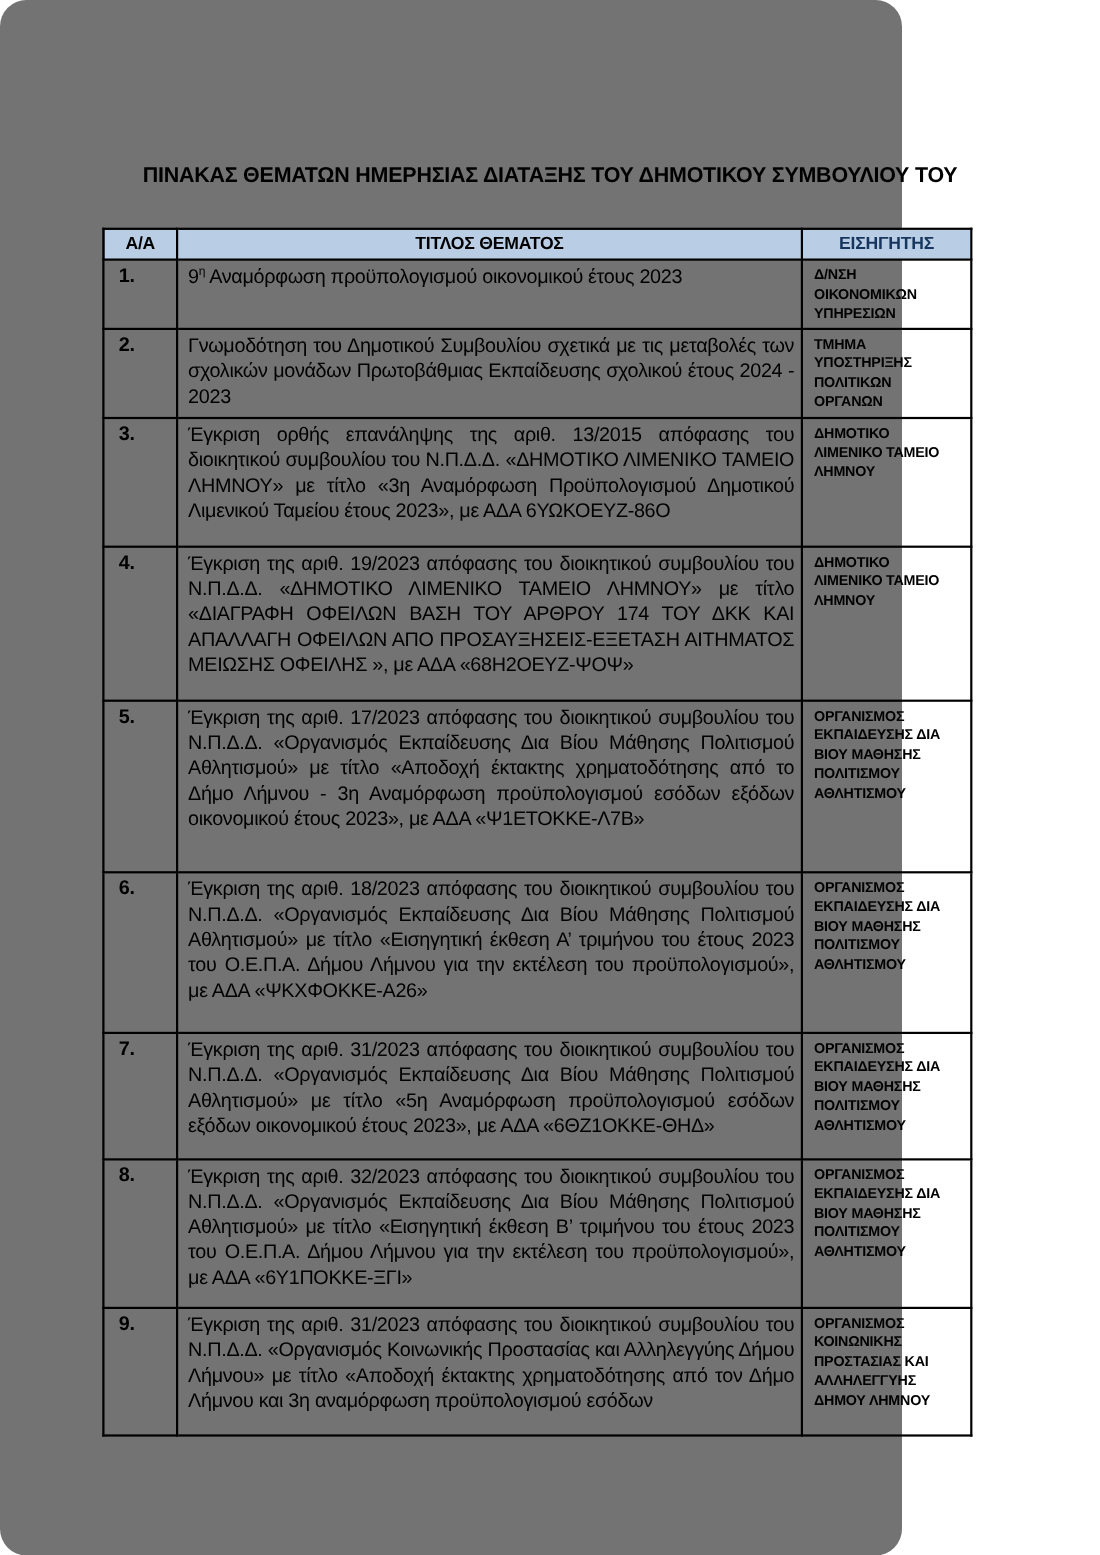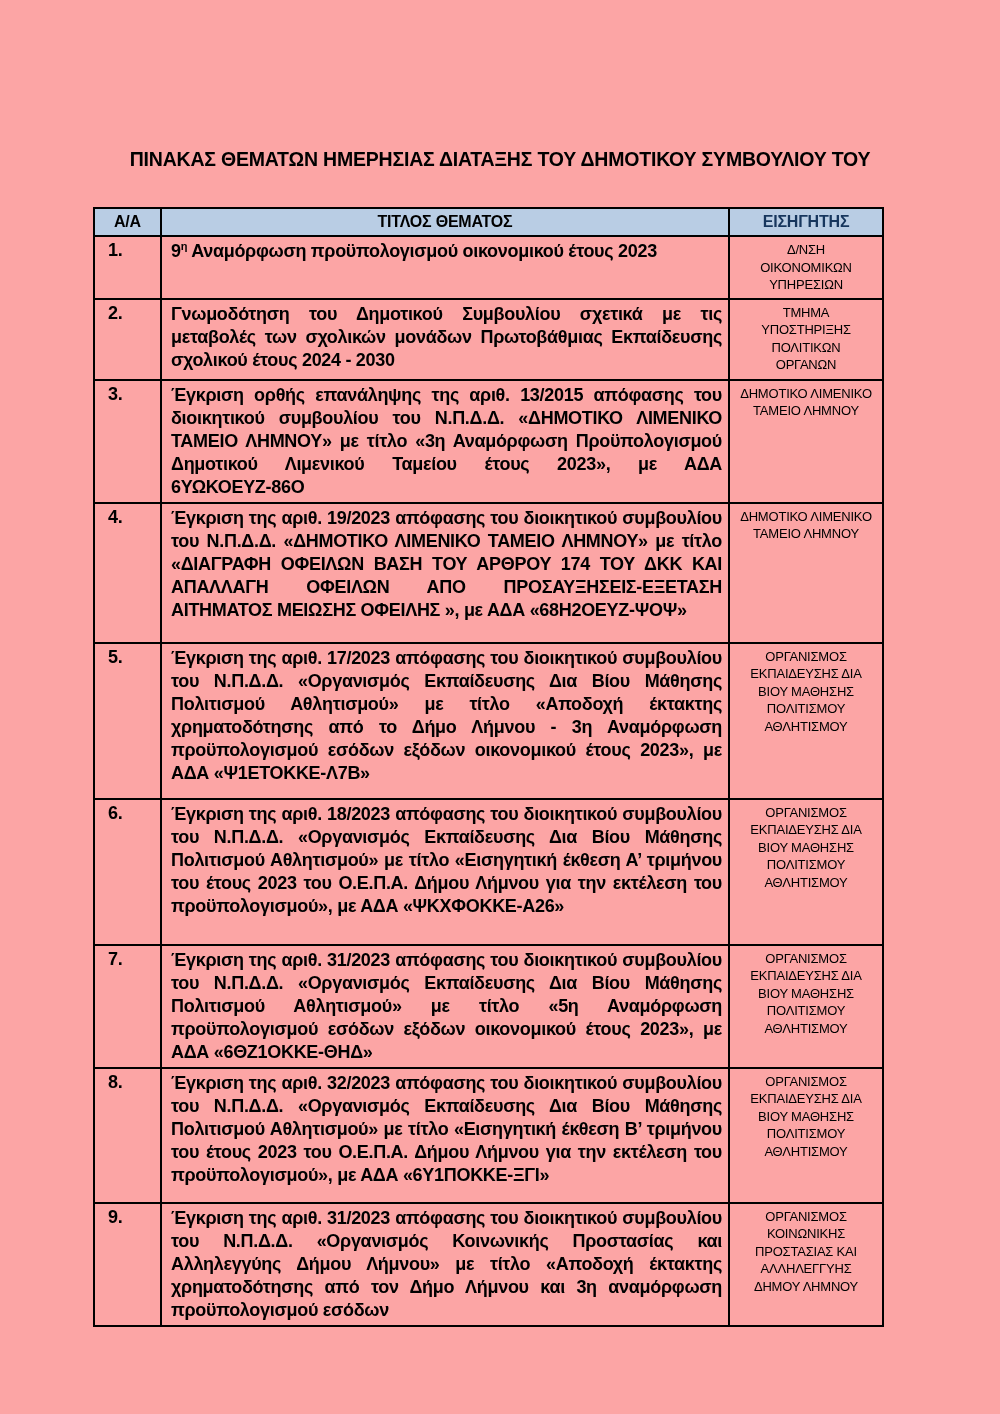--- a/index.html
+++ b/index.html
@@ -1,21 +1,21 @@
 <!DOCTYPE html>
 <html lang="el"><head>
 <meta charset="utf-8">
 <style>
   html,body{margin:0;padding:0;background:#ffffff;}
   body{
     width:1000px;height:1414px;overflow:hidden;
     font-family:"Liberation Sans", sans-serif;
     color:#000;
   }
-  .page{position:relative;width:1000px;height:1414px;background:#fca5a5;}
+  .page{position:relative;width:820px;height:1414px;background:#737373;border-radius:24px;}
 
   
   .doc-heading{
     position:absolute;top:94px;left:60px;width:880px;
     text-align:center;font-weight:bold;font-size:19.5px;line-height:26px;
     letter-spacing:-0.2px;white-space:pre-wrap;
   }
 
   
   table.agenda{
@@ -36,27 +36,27 @@
     font-size:16px;font-weight:bold;text-align:center;
     padding:3px 2px;line-height:20px;letter-spacing:-0.2px;margin-top:44px;
   }
   th.h-rapp{font-size:13.5px;color:#17365d;line-height:22px;}
 
   td.num-cell{
     font-size:18px;font-weight:bold;
     padding:3px 4px 3px 13px;letter-spacing:-0.2px;
   }
   td.title-cell{
-    font-size:18px;font-weight:bold;
+    font-size:18px;font-weight:normal;
     text-align:justify;line-height:23px;
     padding:3px 6px 3px 9px;letter-spacing:-0.3px;
   }
   td.title-cell sup{font-size:11px;line-height:0;}
   td.rapp-cell{
-    font-size:13px;font-weight:normal;text-align:center;
+    font-size:13px;font-weight:bold;text-align:left;
     line-height:17.5px;padding:4px 10px;letter-spacing:-0.2px;
   }
 </style>
 </head>
 <body>
 
 <div class="page">
 
   <div class="doc-heading">
     <div>ΠΙΝΑΚΑΣ ΘΕΜΑΤΩΝ ΗΜΕΡΗΣΙΑΣ ΔΙΑΤΑΞΗΣ ΤΟΥ ΔΗΜΟΤΙΚΟΥ ΣΥΜΒΟΥΛΙΟΥ ΤΟΥ</div>
@@ -76,21 +76,21 @@
       </tr>
 
       <tr style="height:56px;">
         <td class="num-cell">1.</td>
         <td class="title-cell"><span>9</span><sup>η</sup><span> Αναμόρφωση προϋπολογισμού οικονομικού έτους 2023</span></td>
         <td class="rapp-cell">Δ/ΝΣΗ ΟΙΚΟΝΟΜΙΚΩΝ ΥΠΗΡΕΣΙΩΝ</td>
       </tr>
 
       <tr style="height:81px;">
         <td class="num-cell">2.</td>
-        <td class="title-cell">Γνωμοδότηση του Δημοτικού Συμβουλίου σχετικά με τις μεταβολές των σχολικών μονάδων Πρωτοβάθμιας Εκπαίδευσης σχολικού έτους 2024 - 2030</td>
+        <td class="title-cell">Γνωμοδότηση του Δημοτικού Συμβουλίου σχετικά με τις μεταβολές των σχολικών μονάδων Πρωτοβάθμιας Εκπαίδευσης σχολικού έτους 2024 - 2023</td>
         <td class="rapp-cell">ΤΜΗΜΑ ΥΠΟΣΤΗΡΙΞΗΣ ΠΟΛΙΤΙΚΩΝ ΟΡΓΑΝΩΝ</td>
       </tr>
 
       <tr style="height:117px;">
         <td class="num-cell">3.</td>
         <td class="title-cell">Έγκριση ορθής επανάληψης της αριθ. 13/2015 απόφασης του διοικητικού συμβουλίου του Ν.Π.Δ.Δ. «ΔΗΜΟΤΙΚΟ ΛΙΜΕΝΙΚΟ ΤΑΜΕΙΟ ΛΗΜΝΟΥ» με τίτλο «3η Αναμόρφωση Προϋπολογισμού Δημοτικού Λιμενικού Ταμείου έτους 2023», με ΑΔΑ 6ΥΩΚΟΕΥΖ-86Ο</td>
         <td class="rapp-cell">ΔΗΜΟΤΙΚΟ ΛΙΜΕΝΙΚΟ ΤΑΜΕΙΟ ΛΗΜΝΟΥ</td>
       </tr>
 
       <tr style="height:140px;">

